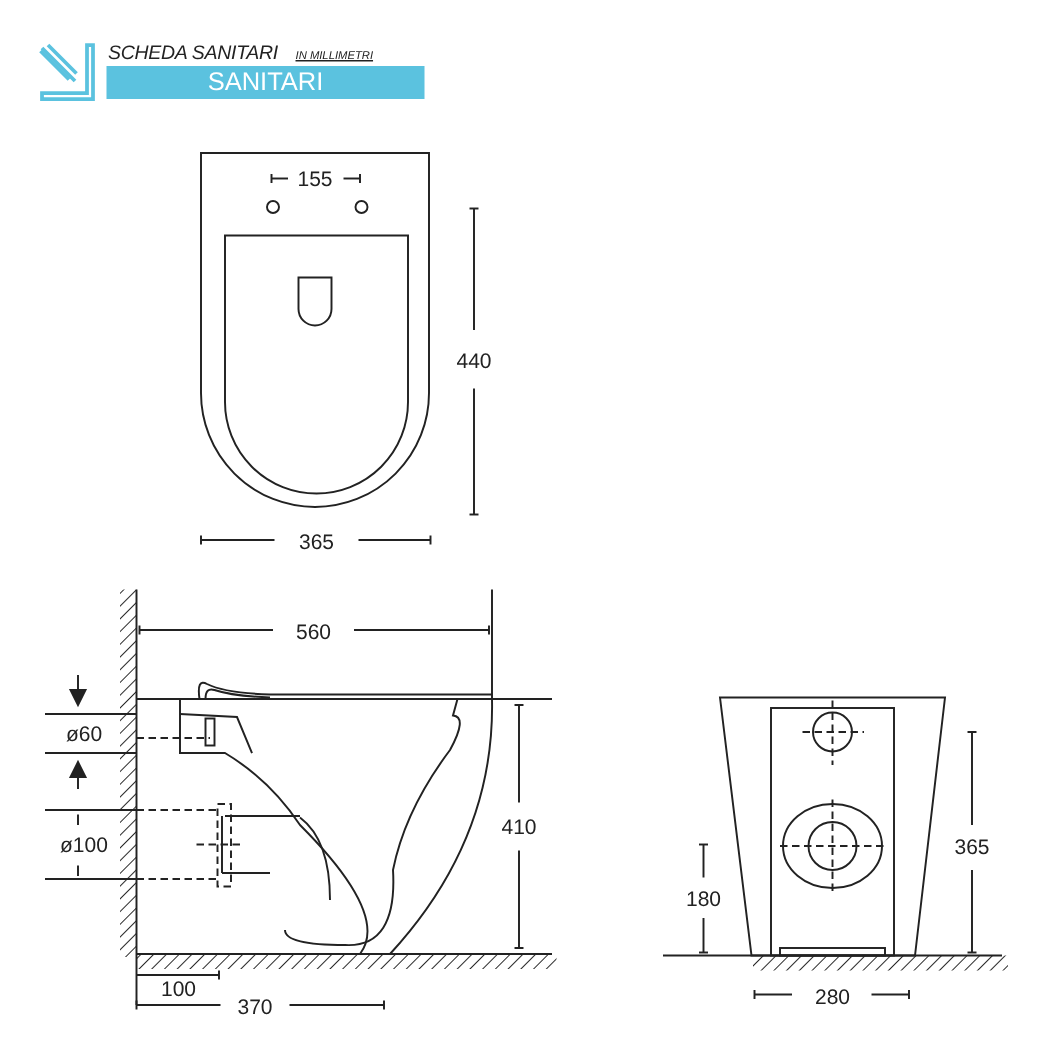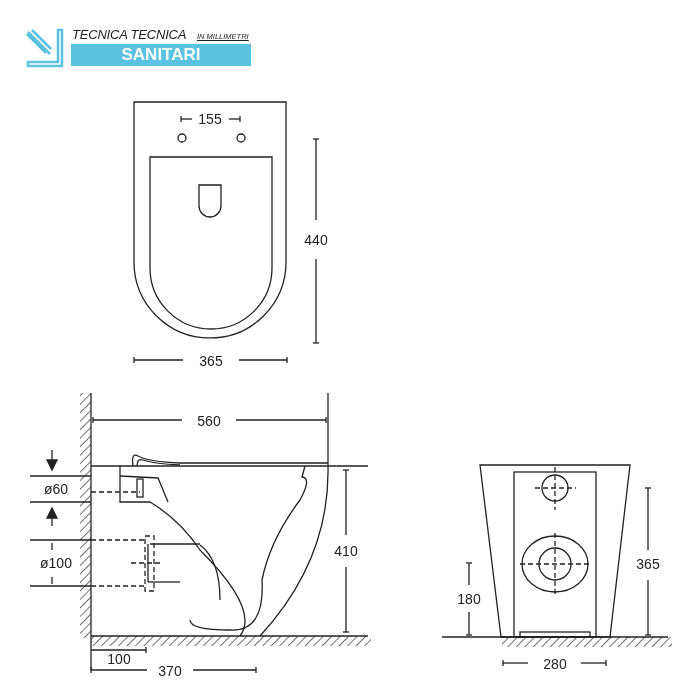--- a/index.html
+++ b/index.html
@@ -1,36 +1,36 @@
 <!DOCTYPE html>
 <html><head>
 <meta charset="utf-8">
 <style>
   html,body{margin:0;padding:0;background:#fff;}
   body{width:700px;height:700px;position:relative;overflow:hidden;font-family:"Liberation Sans",sans-serif;}
   .hdr-title{position:absolute;left:72px;top:27px;font-size:13px;font-style:italic;color:#222;letter-spacing:-0.2px;}
   .hdr-unit{position:absolute;left:197px;top:32px;font-size:7.5px;font-style:italic;color:#222;text-decoration:underline;}
-  .hdr-band{position:absolute;left:71px;top:44px;width:180px;height:22px;background:#5bc2df;color:#fff;font-weight:bold;font-size:17px;text-align:center;line-height:22px;}
+  .hdr-band{position:absolute;left:71px;top:44px;width:212px;height:22px;background:#5bc2df;color:#fff;font-weight:normal;font-size:17px;text-align:center;line-height:22px;}
   svg{position:absolute;left:0;top:0;}
   .dim{font-family:"Liberation Sans",sans-serif;font-size:14px;fill:#222;}
 </style>
 </head>
 <body>
 
 <div>
 <svg width="70" height="70" style="left:22px;top:22px;">
   <g fill="none" stroke="#5bc2df" stroke-width="2.5">
     <path d="M36 8 L40 8 L40 44 L6 44 L6 40 L36 40 Z"></path>
     <path d="M6 10 L24 28 L28 32 L23 27 Z"></path>
     <line x1="5" y1="12" x2="24" y2="31"></line>
     <line x1="10" y1="8" x2="29" y2="27"></line>
   </g>
 </svg>
 </div>
-<div class="hdr-title">TECNICA TECNICA</div>
+<div class="hdr-title">SCHEDA SANITARI</div>
 <div class="hdr-unit">IN MILLIMETRI</div>
 <div class="hdr-band">SANITARI</div>
 
 <svg width="700" height="700">
   <defs>
     <pattern id="hatch" width="6" height="6" patternUnits="userSpaceOnUse" patternTransform="rotate(45)">
       <line x1="0" y1="0" x2="0" y2="6" stroke="#222" stroke-width="1.3"></line>
     </pattern>
   </defs>
   <g stroke="#222" fill="none" stroke-width="1.3">

